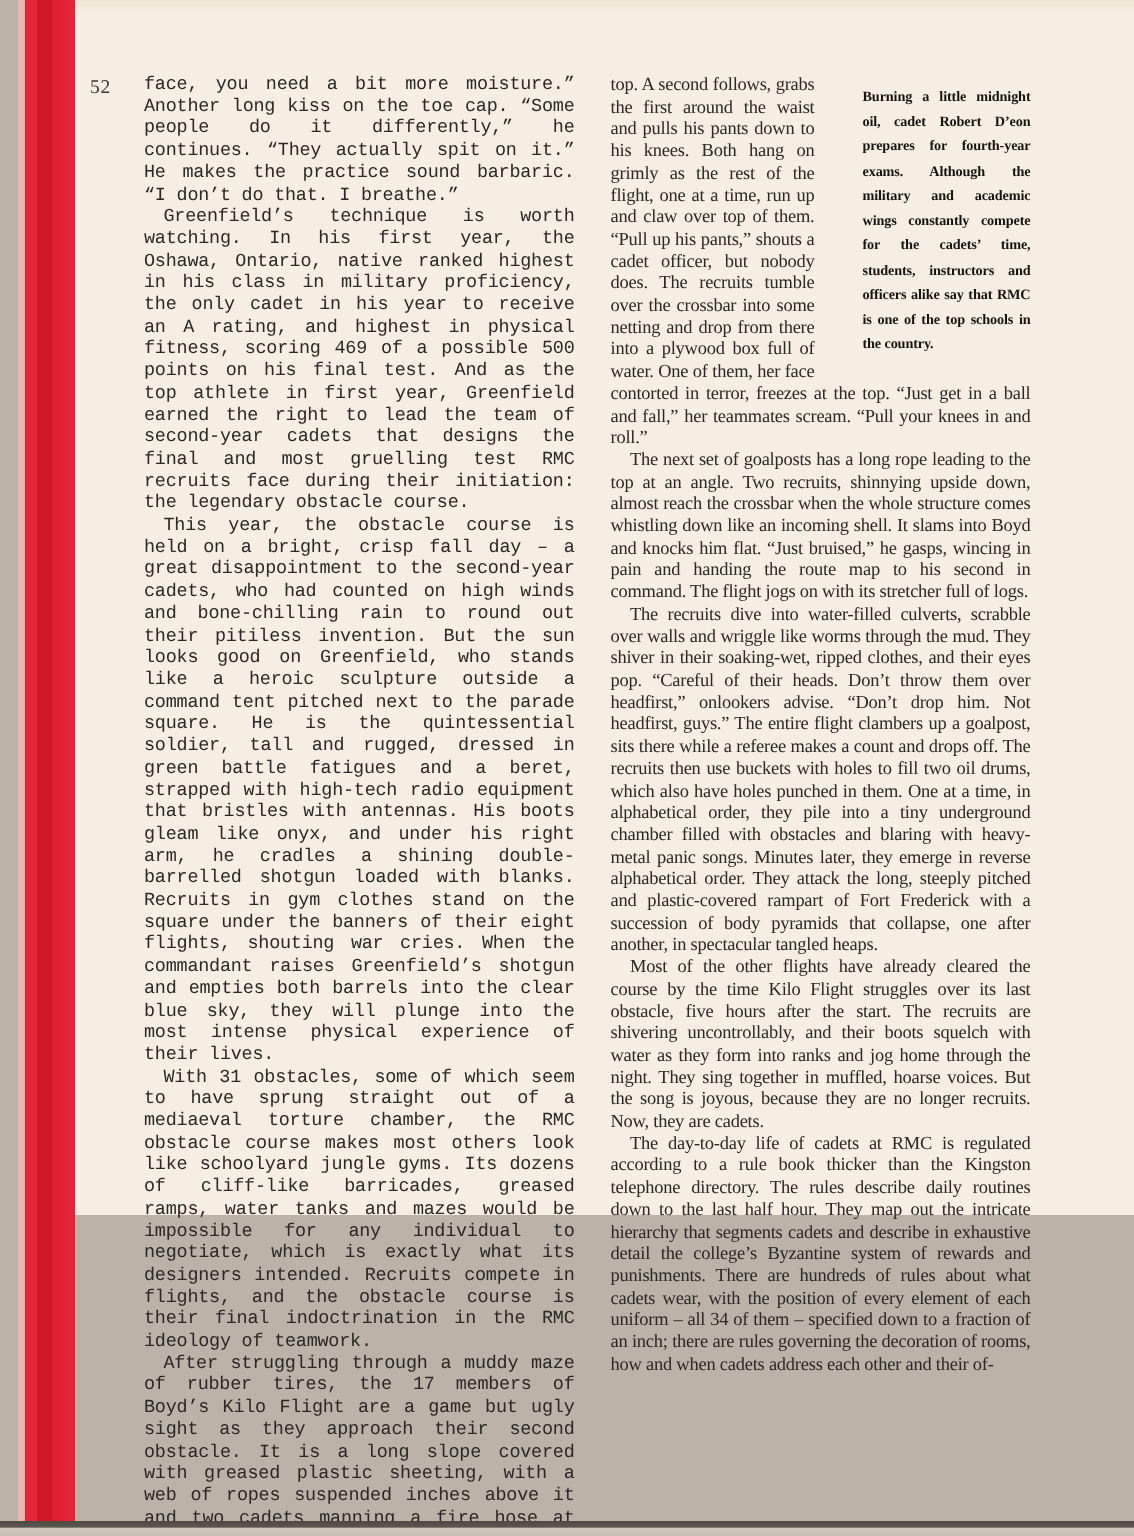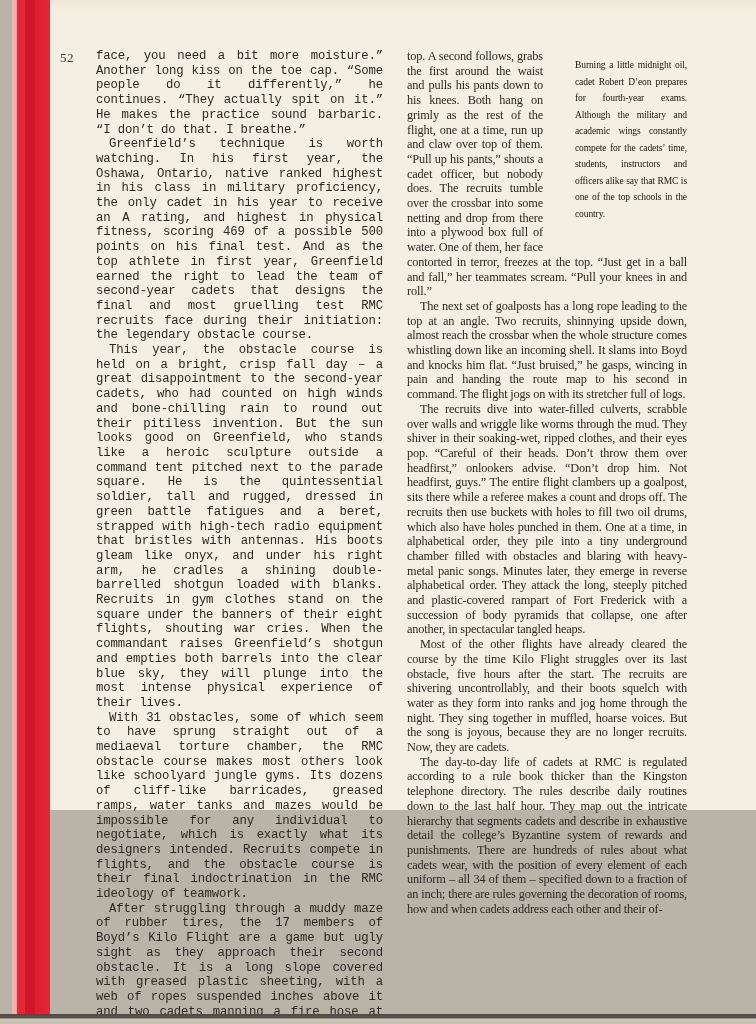--- a/index.html
+++ b/index.html
@@ -16,21 +16,21 @@
   .pagenum{position:absolute;left:48px;top:50px;font-size:13px;color:#39372f;letter-spacing:0.5px;}
   .col{position:absolute;top:49px;text-align:justify;color:#2b2923;
        font-size:12.3px;line-height:14.7px;letter-spacing:-0.15px;}
   .col-left{left:84px;width:287px;font-family:Liberation Mono, monospace;}
   .col-right{left:395px;width:280px;}
   p{margin:0;padding:0;}
   .para{text-indent:13px;}
   .noindent{text-indent:0;}
   .force-just{text-align-last:justify;}
   .caption{float:right;width:112px;height:186px;margin-left:32px;padding-top:8px;
-       font-size:9.5px;font-weight:normal;line-height:16.5px;color:#17150f;
+       font-size:9.5px;font-weight:bold;line-height:16.5px;color:#17150f;
        text-align:justify;letter-spacing:-0.1px;text-indent:0;}
   .leaf{float:left;width:46px;height:56px;margin-left:-51px;margin-right:24px;margin-top:0;}
   .footer{position:absolute;left:0;top:955px;width:756px;text-align:center;color:#23211c;}
   .footer .inner{display:inline-block;position:relative;left:-5px;}
   .logo-eq{font-size:20px;letter-spacing:0.5px;}
   .logo-rest{font-size:14px;letter-spacing:1.5px;}
   .swash{position:absolute;left:14px;bottom:-6px;width:62px;height:10px;}
 </style>
 </head>
 <body>

